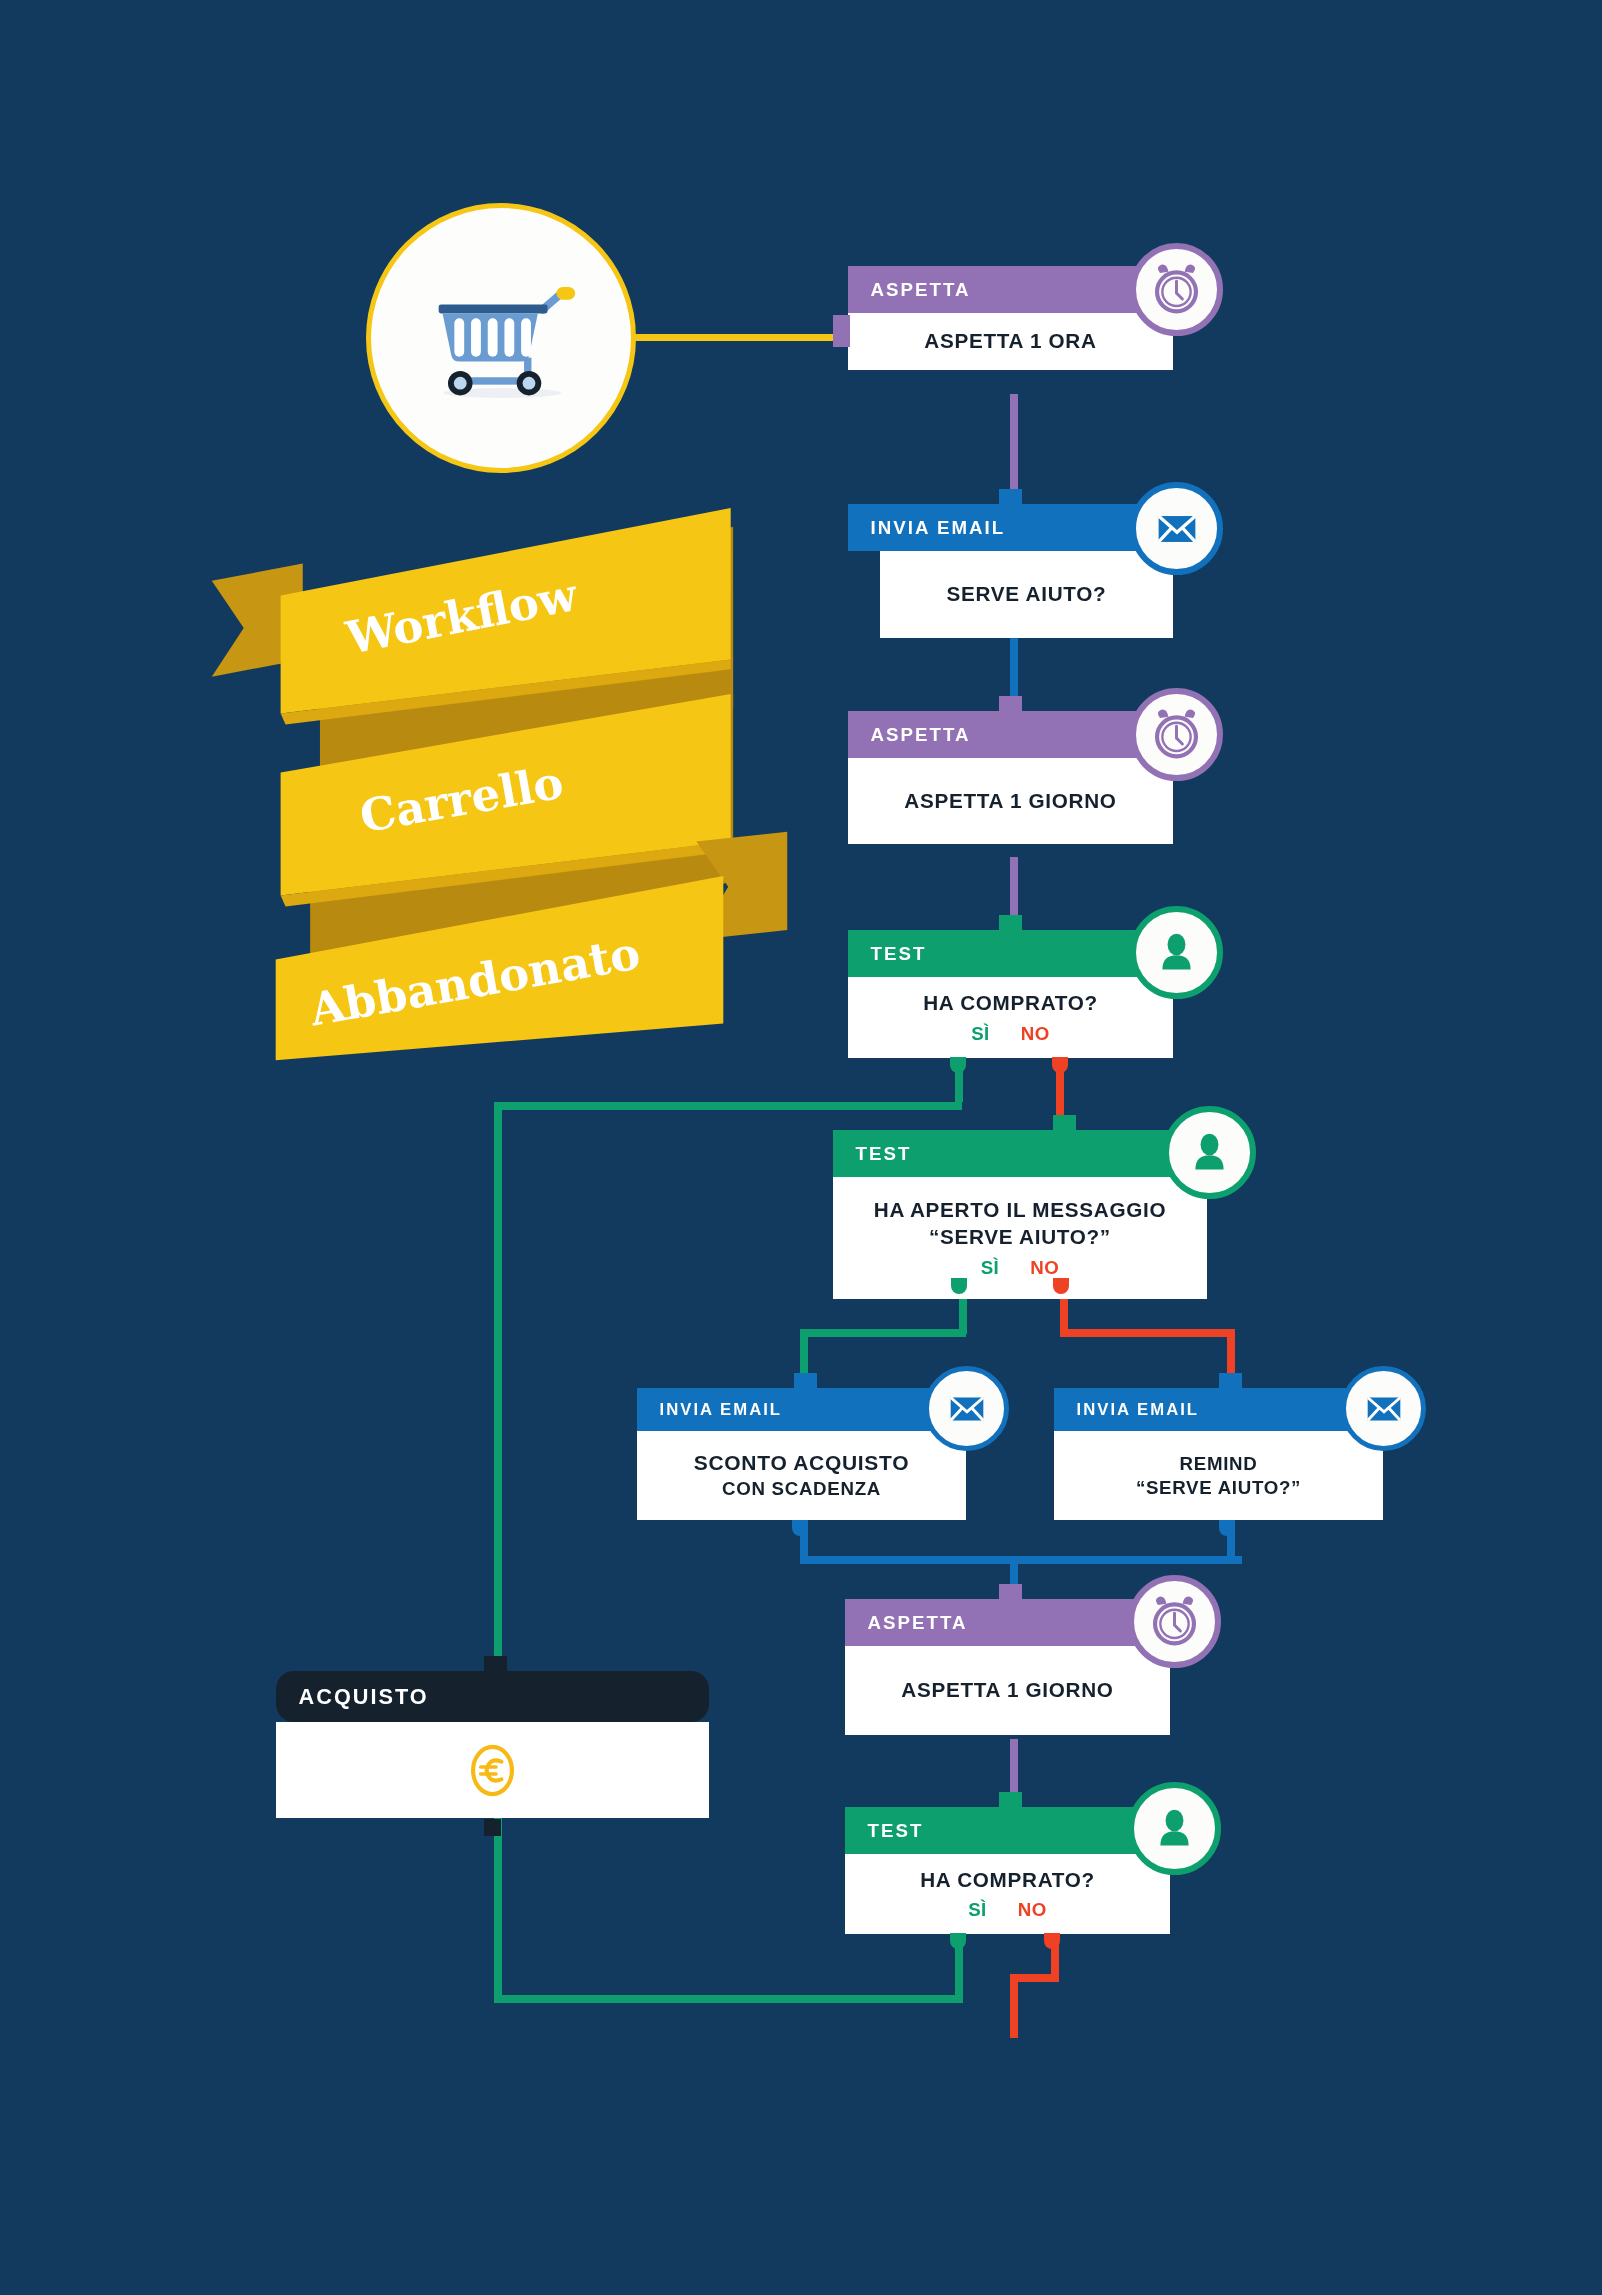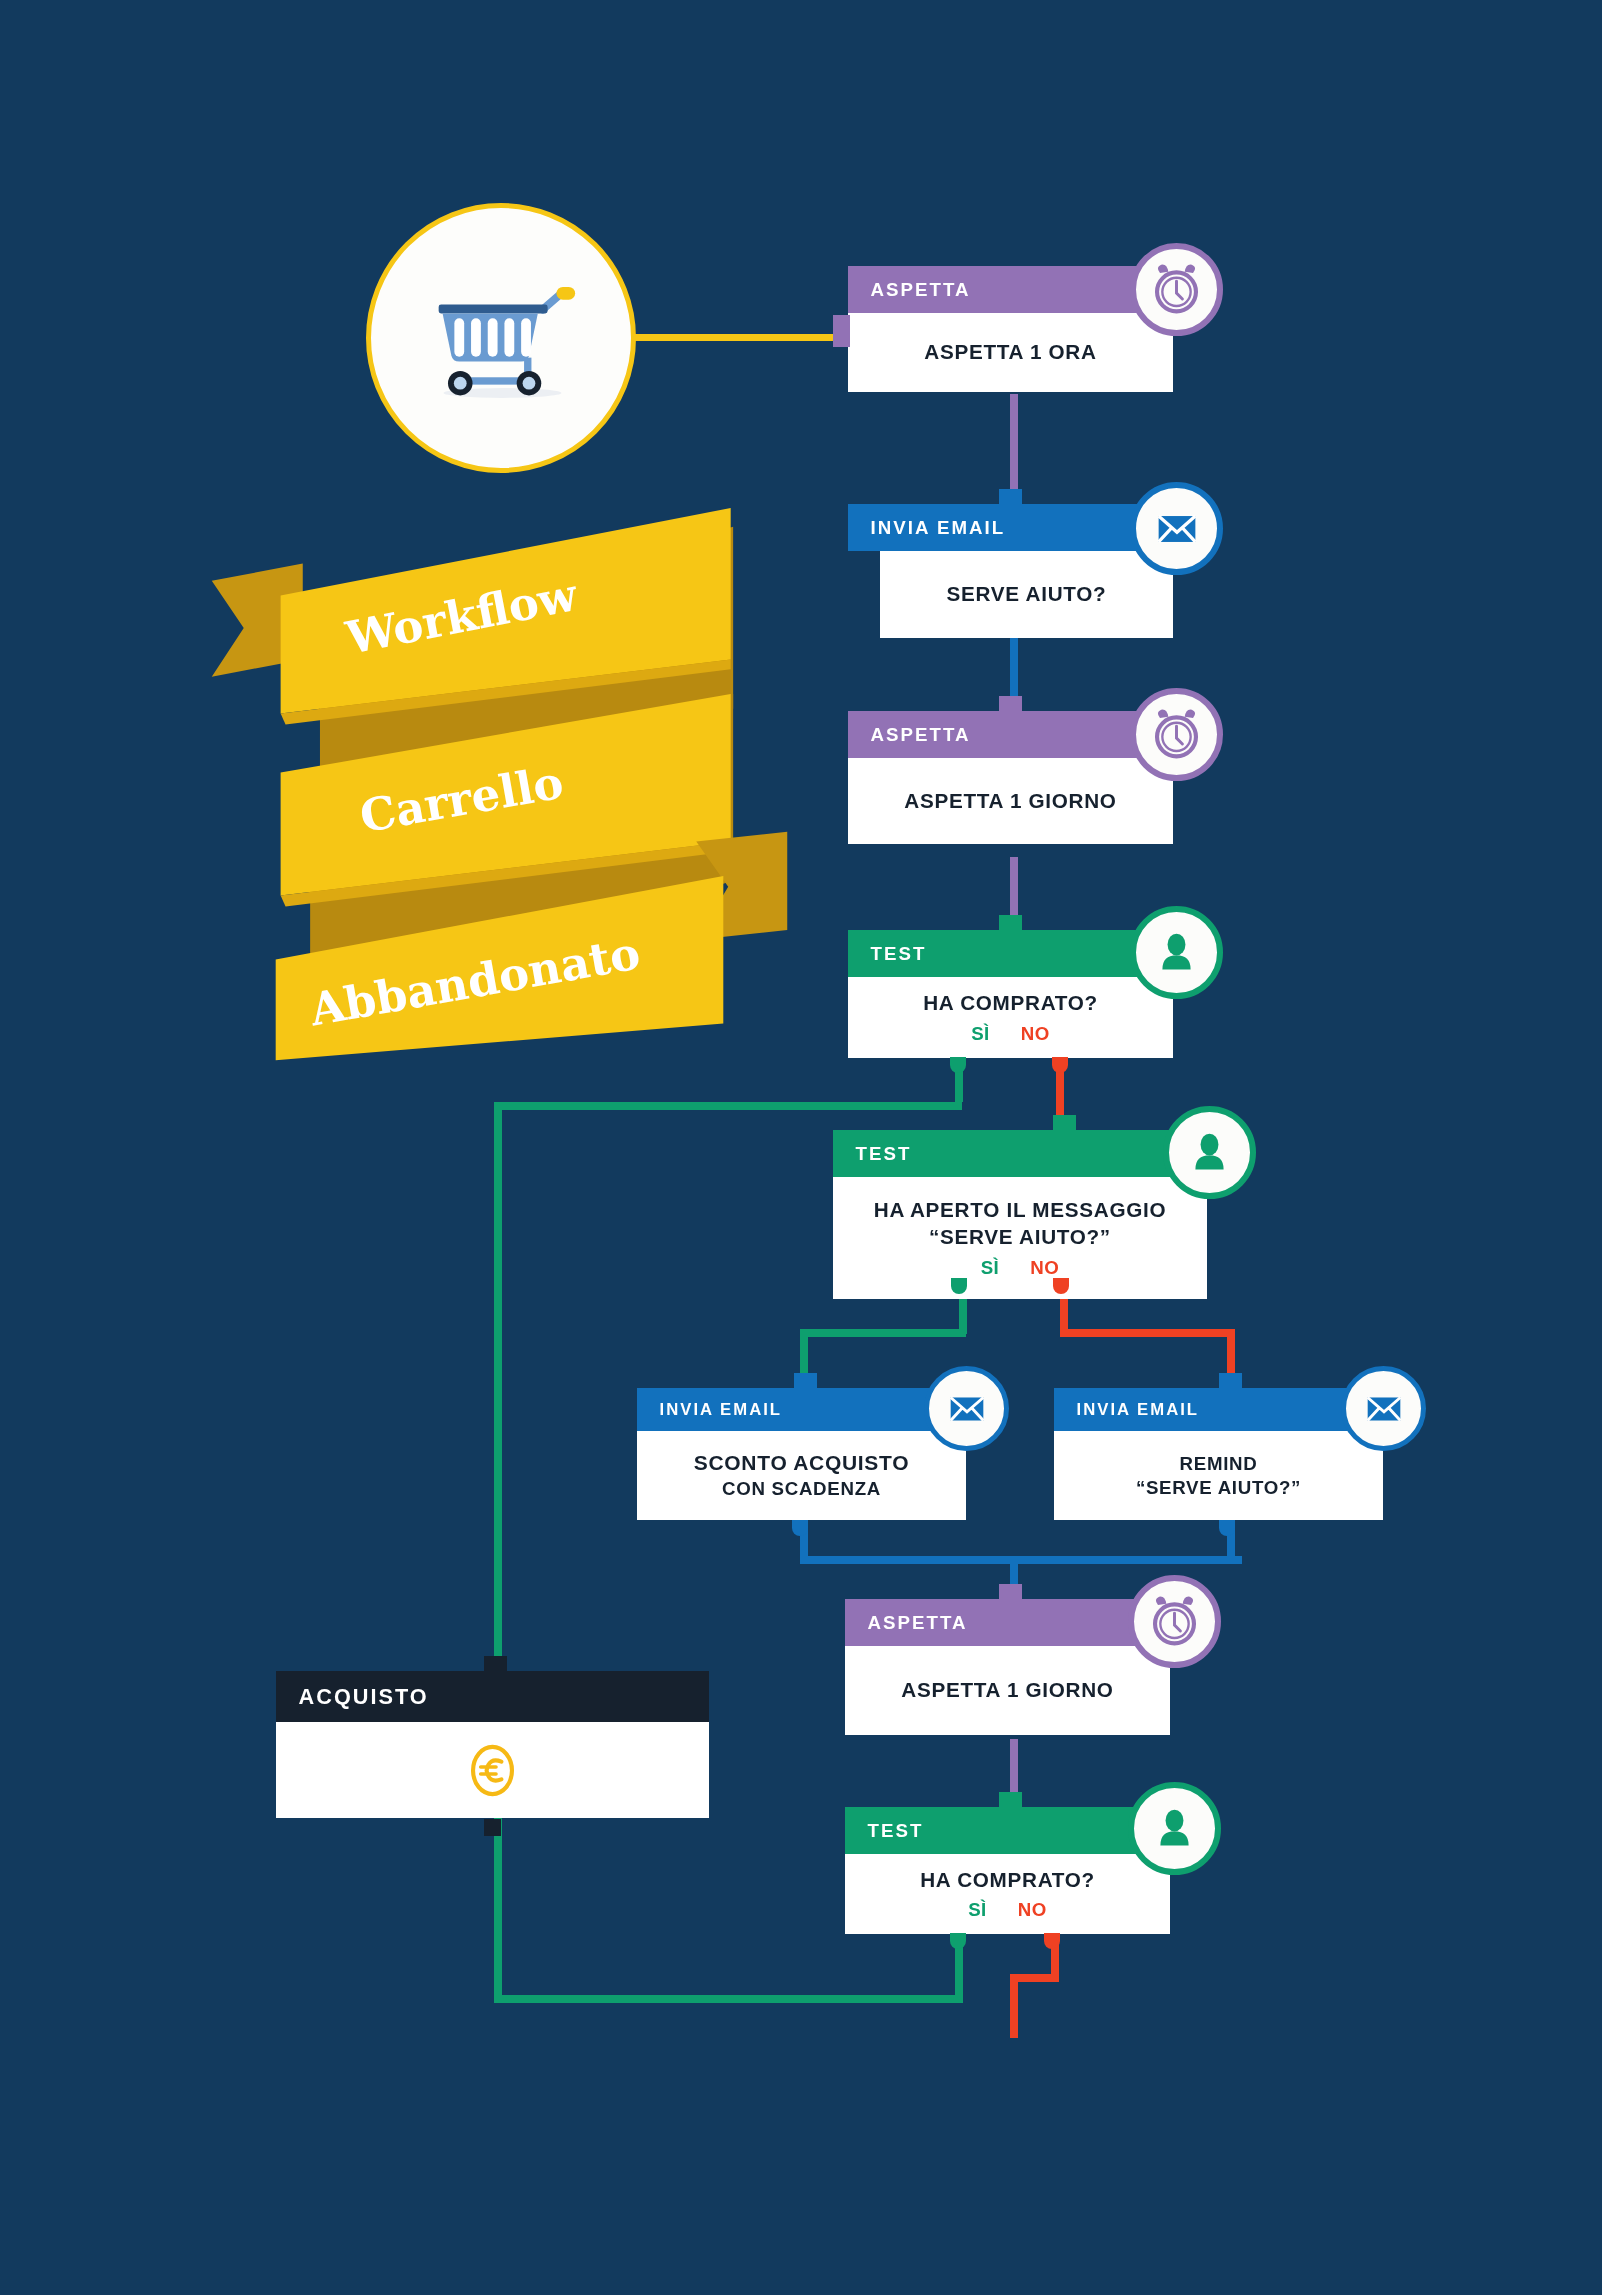--- a/index.html
+++ b/index.html
@@ -172,21 +172,21 @@
       <path d="M160 940 L1070 770 L1070 1070 L160 1145 Z" fill="#f6c615"></path>
     </svg>
     <span class="rb-text" style="left:148px;top:93px;font-size:45px;transform:rotate(-11deg);">Workflow</span>
     <span class="rb-text" style="left:162px;top:276px;font-size:45px;transform:rotate(-10deg);">Carrello</span>
     <span class="rb-text" style="left:111px;top:458px;font-size:45px;transform:rotate(-10deg);">Abbandonato</span>
   </div>
 
   <div class="card" style="left:848px;top:266px;width:325px;">
     <div class="stub left" style="left:-14.8px;top:49px;background:#9272b5;"></div>
     <div class="hdr" style="background:#9272b5;">ASPETTA</div>
-    <div class="body" style="height:79px;">
+    <div class="body" style="height:57px;">
       <div class="line">ASPETTA 1 ORA</div>
     </div>
   </div>
   <div class="bub" style="left:1130px;top:243px;width:93px;height:93px;border:6.4px solid #9272b5;">
     <svg width="59" height="59" viewBox="0 0 100 100">
       <path d="M22 22 Q14 12 24 8 Q34 6 36 20 Z" fill="#9272b5"></path>
       <path d="M78 22 Q86 12 76 8 Q66 6 64 20 Z" fill="#9272b5"></path>
       <circle cx="50" cy="54" r="33" fill="none" stroke="#9272b5" stroke-width="7"></circle>
       <circle cx="50" cy="54" r="24" fill="none" stroke="#9272b5" stroke-width="4"></circle>
       <path d="M50 36 L50 56 L60 66" stroke="#9272b5" stroke-width="5" fill="none" stroke-linecap="round"></path>
@@ -329,21 +329,21 @@
   </div>
   <div class="bub" style="left:1128px;top:1782px;width:93px;height:93px;border:6.4px solid #0e9f6e;">
     <svg width="47" height="47" viewBox="0 0 100 100">
       <ellipse cx="50" cy="33" rx="19" ry="23" fill="#0e9f6e"></ellipse>
       <path d="M20 86 Q20 56 50 56 Q80 56 80 86 Z" fill="#0e9f6e"></path>
     </svg>
   </div>
 
   <div class="card" style="left:276px;top:1671px;width:433px;">
     <div class="stub" style="left:208px;top:-14.8px;background:#16212e;"></div>
-    <div class="hdr" style="background:#16212e;height:51px;font-size:21.7px;">ACQUISTO</div>
+    <div class="hdr" style="background:#16212e;height:51px;font-size:21.7px;border-radius:18px;">ACQUISTO</div>
     <div class="body" style="height:96px;">
       <svg width="59" height="59" viewBox="0 0 100 100">
         <ellipse cx="50" cy="50" rx="33" ry="40" fill="none" stroke="#f6b915" stroke-width="7"></ellipse>
         <path d="M65 35 Q44 27 40 50 Q44 73 65 65" stroke="#f6b915" stroke-width="7" fill="none" stroke-linecap="round"></path>
         <path d="M30 44 L56 44 M30 56 L56 56" stroke="#f6b915" stroke-width="6" stroke-linecap="round"></path>
       </svg>
     </div>
     <div style="position:absolute;left:208px;top:148px;width:16.7px;height:16.7px;background:#16212e;"></div>
   </div>
 

